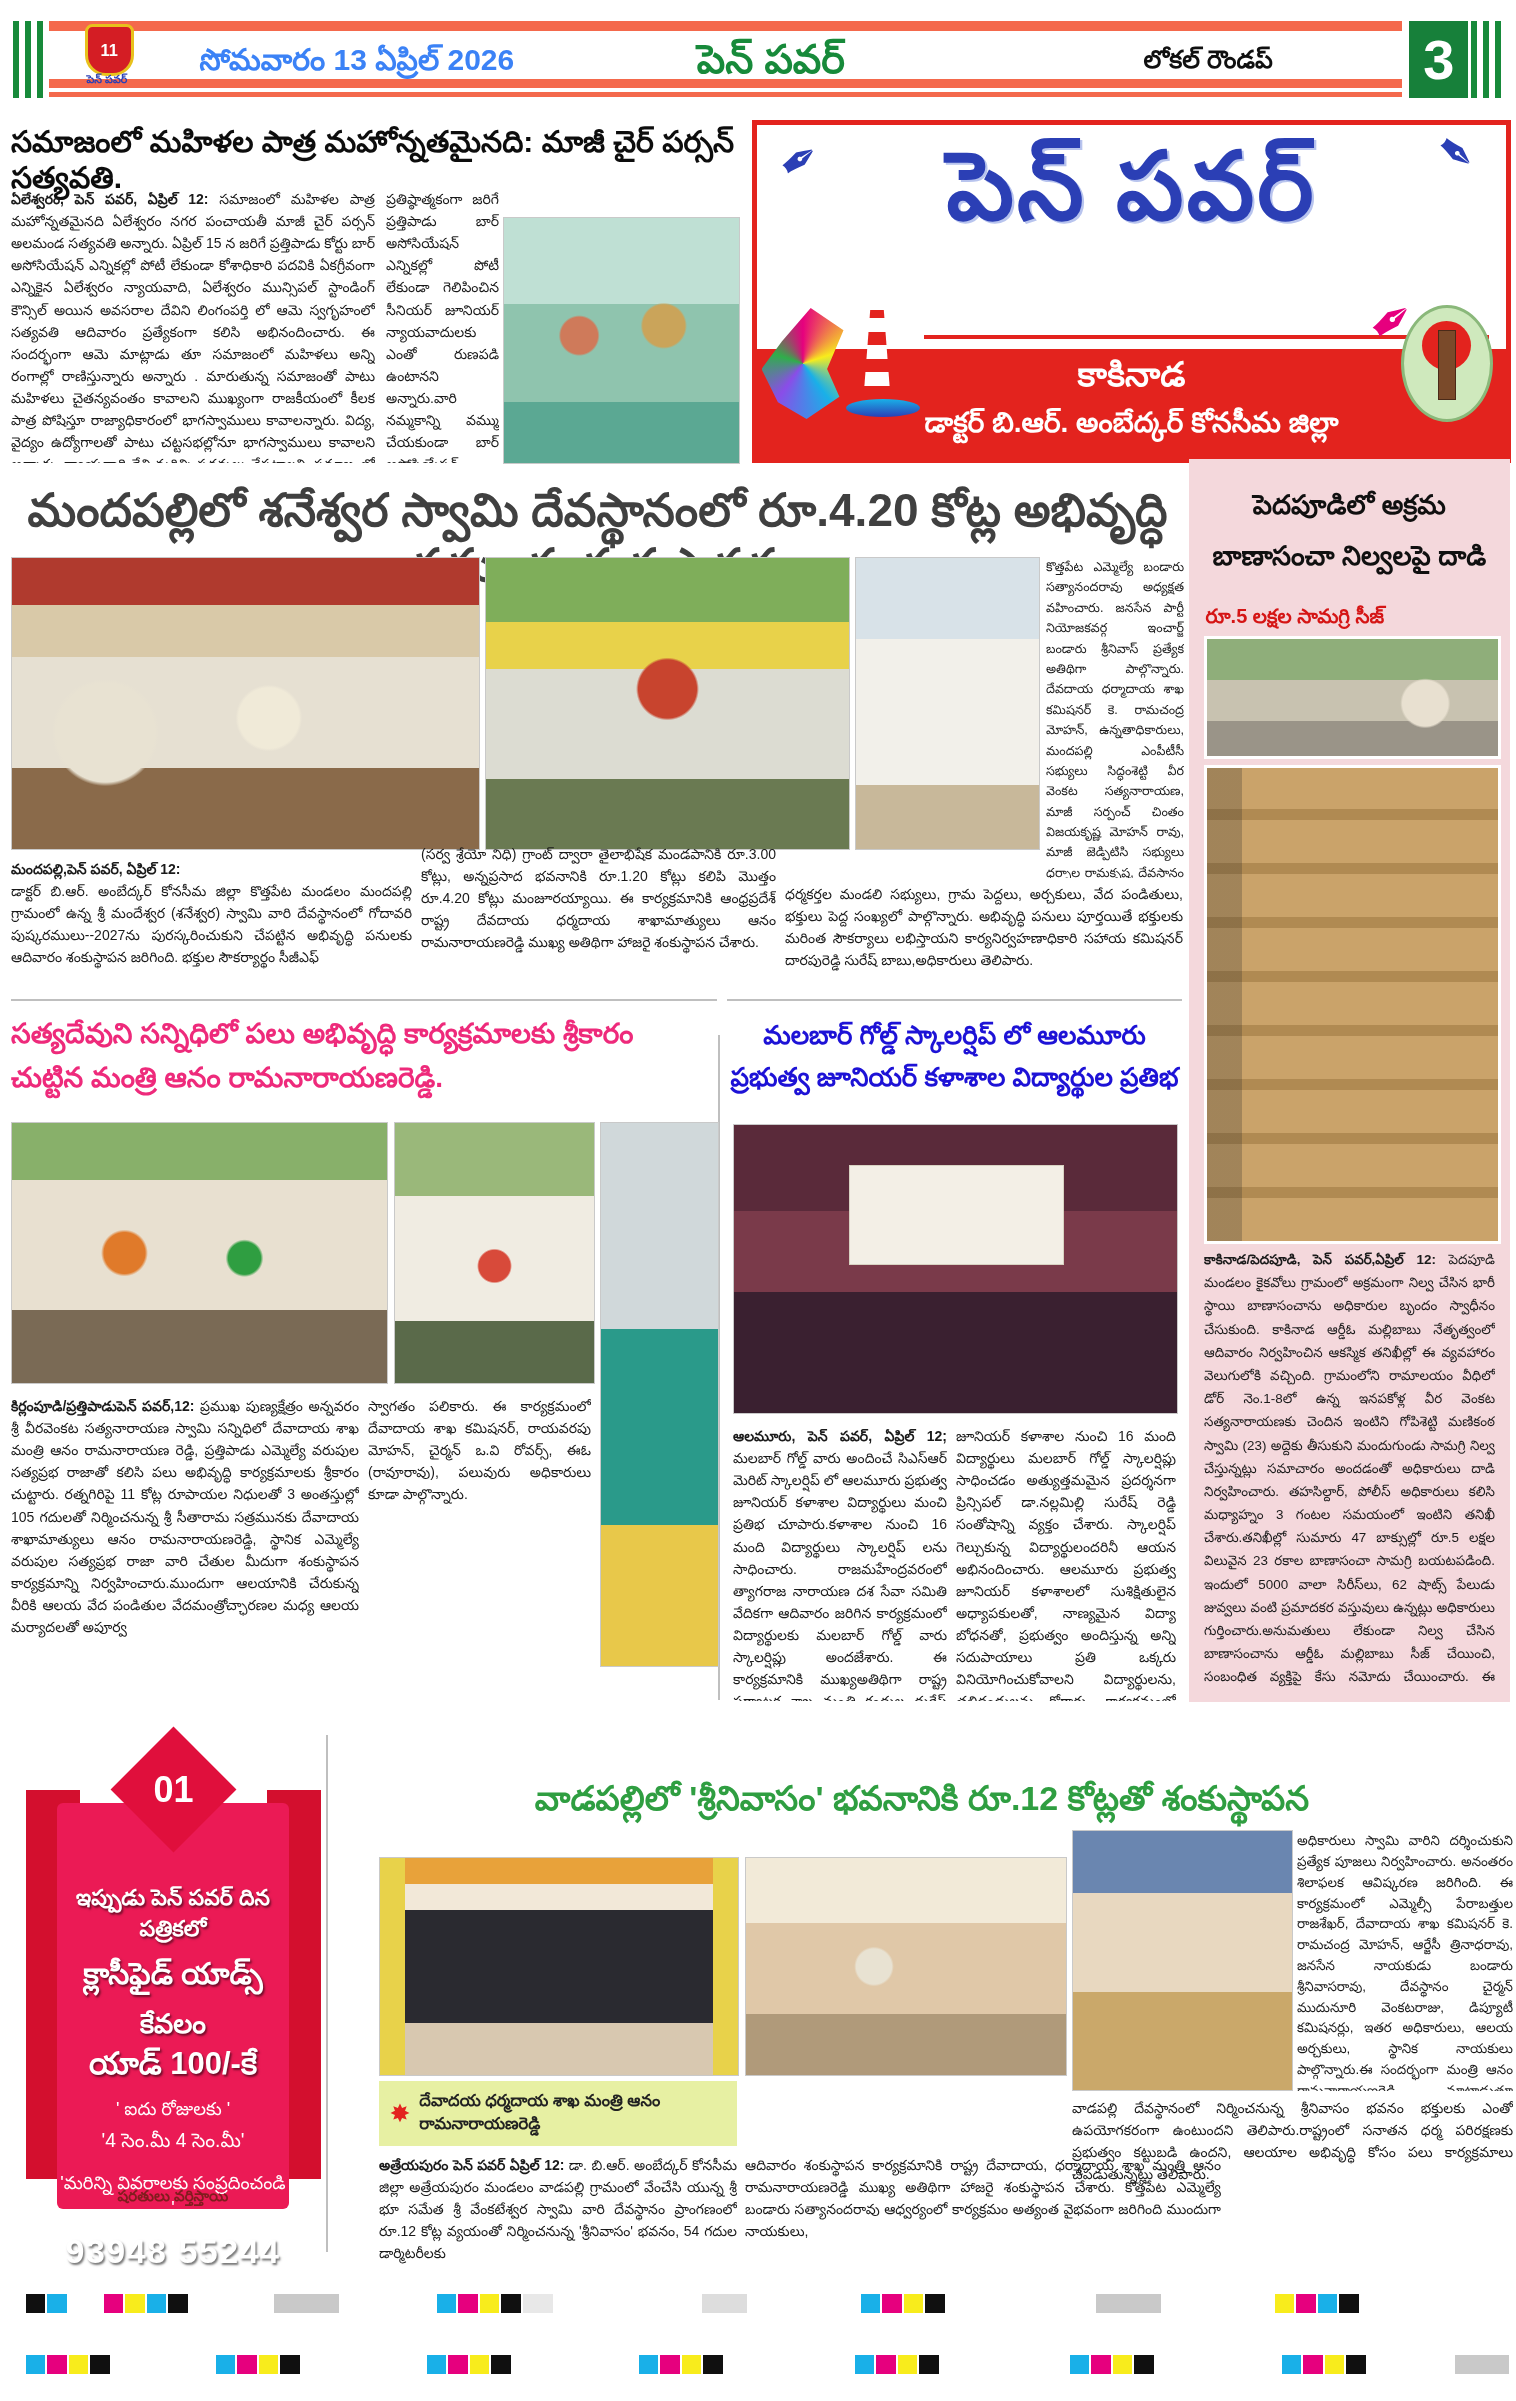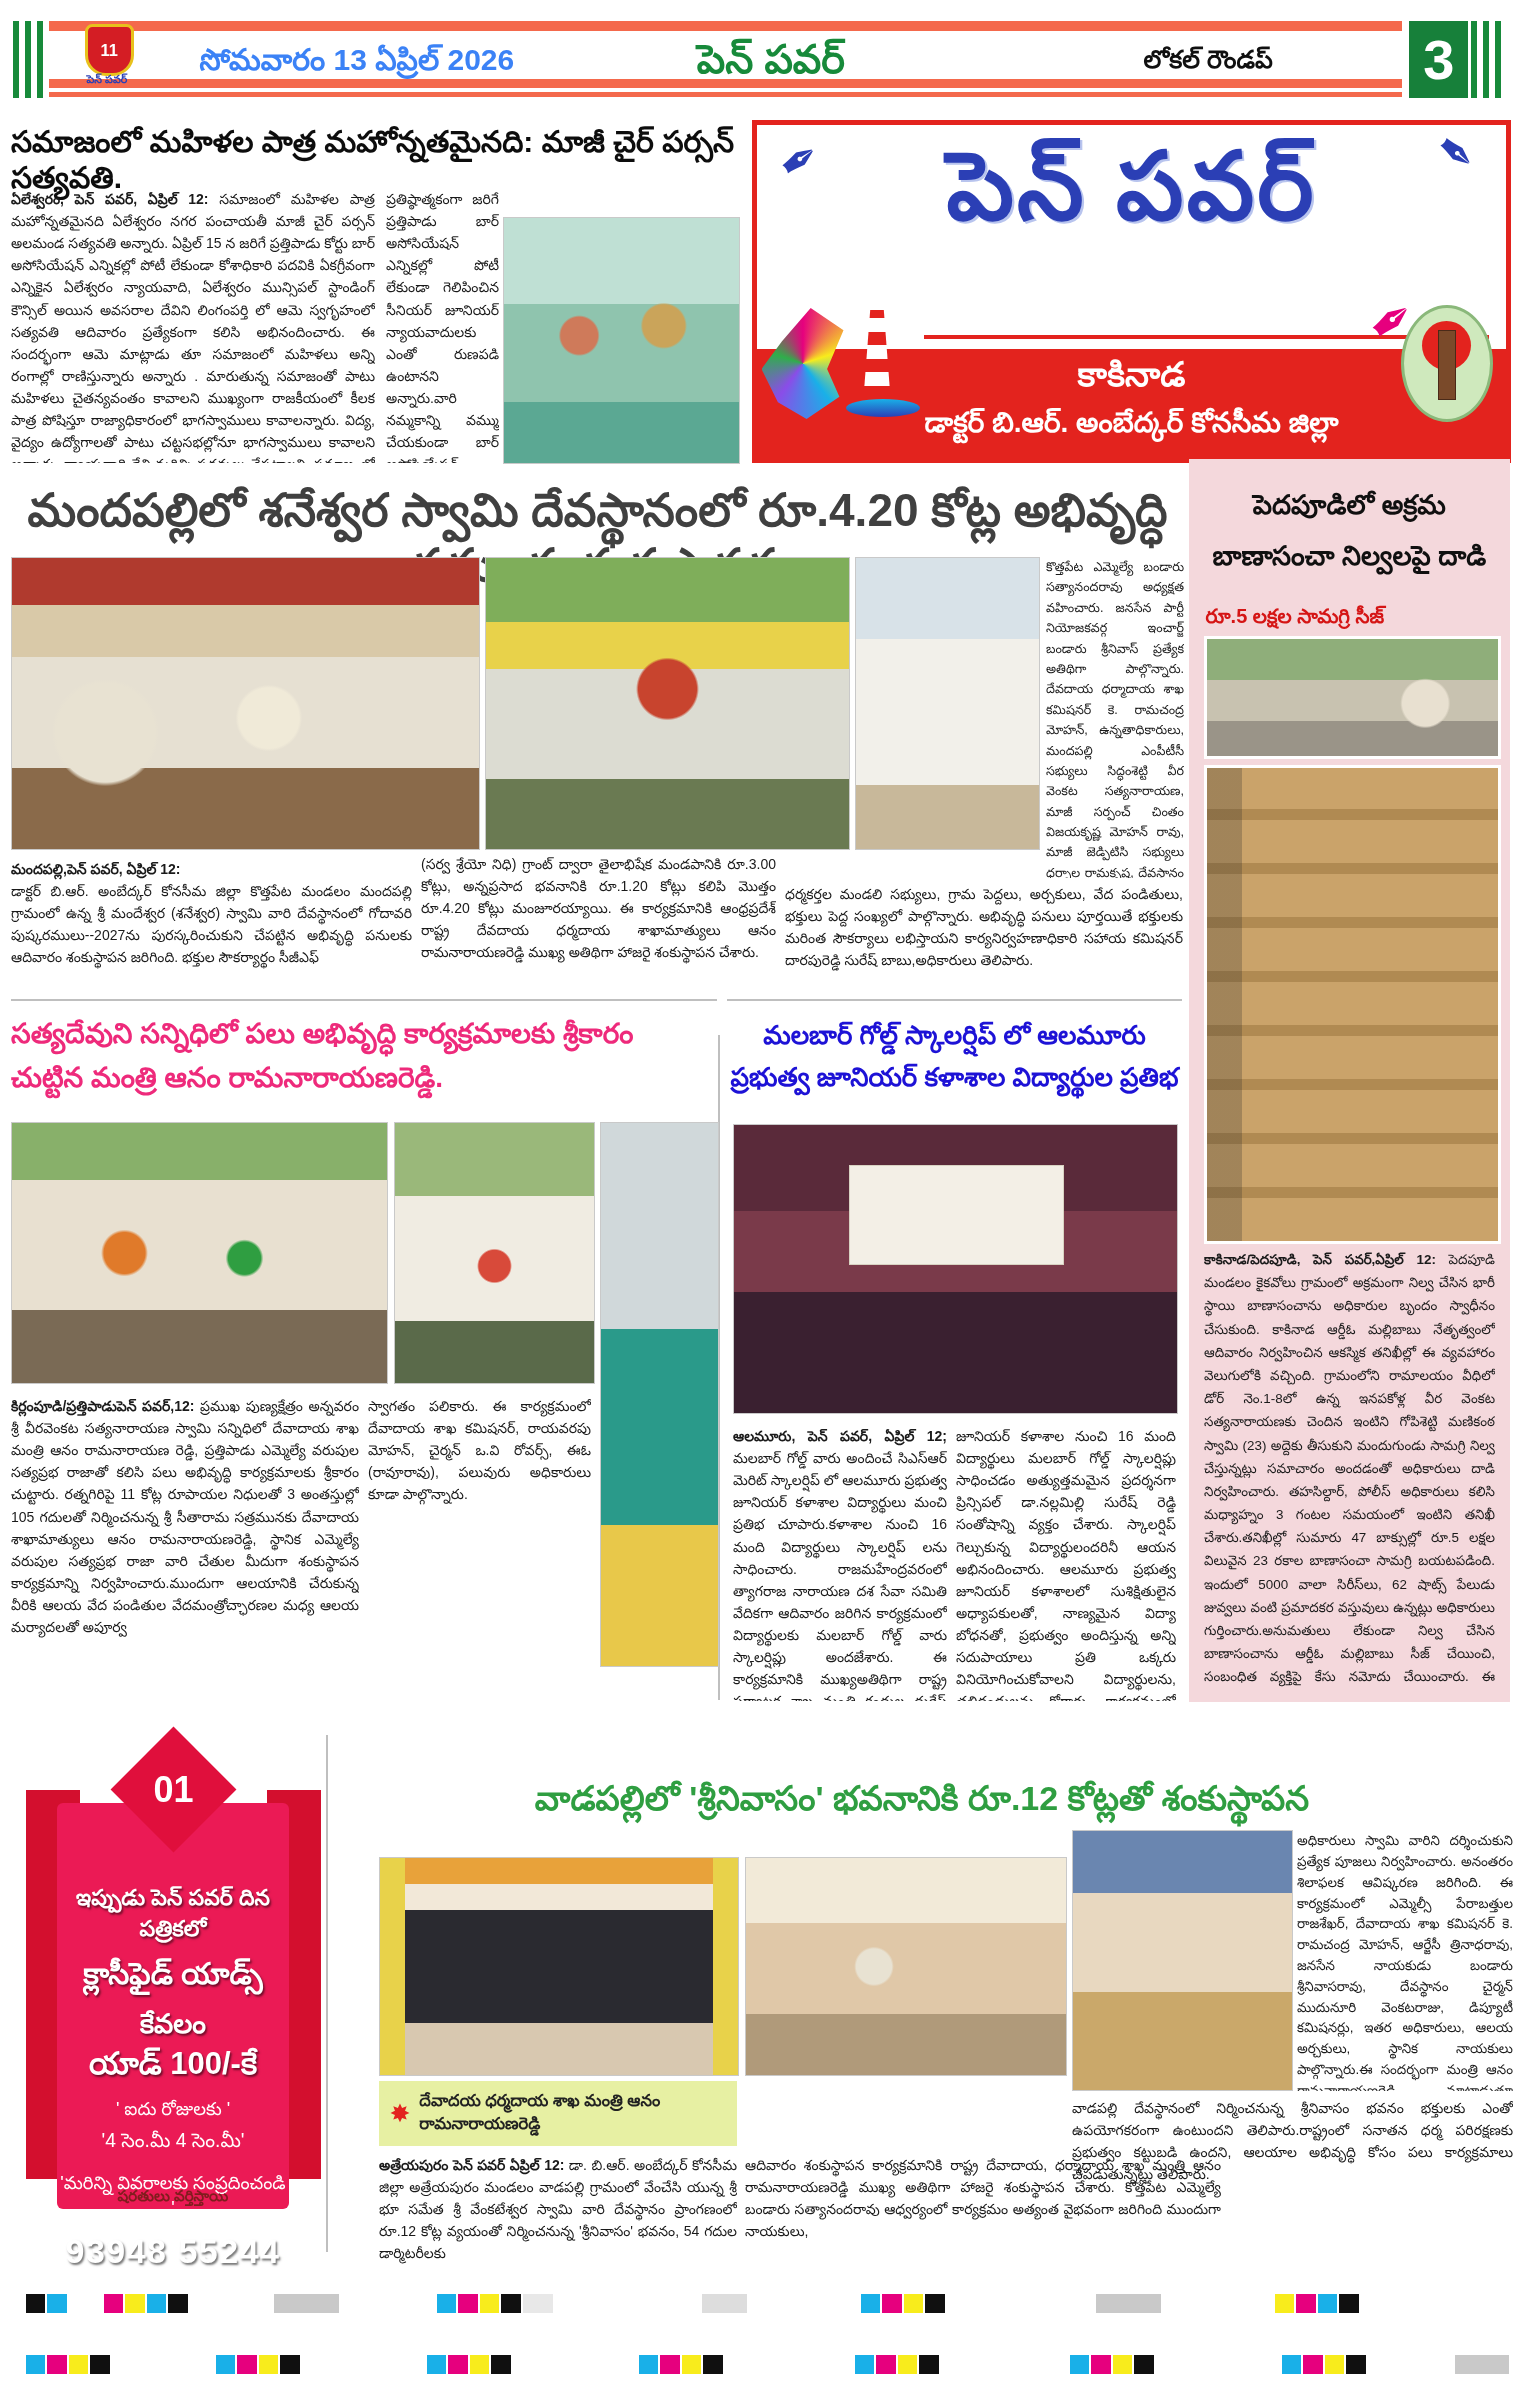--- a/index.html
+++ b/index.html
@@ -154,21 +154,21 @@
     <div class="photo" style="left:474px;top:80px;width:363px;height:291px;
          background:radial-gradient(circle at 50% 45%, #c8442e 0 12%, transparent 13%),
                     linear-gradient(180deg,#7fae5a 0 22%,#e8d24a 22% 38%,#dcdcd2 38% 76%,#6a7a52 76%);"></div>
     <div class="photo" style="left:844px;top:80px;width:183px;height:291px;
          background:linear-gradient(180deg,#d8e2e8 0 28%,#f2f0ea 28% 78%,#c8b89a 78%);"></div>
     <div class="jtext" style="position:absolute;left:1035px;top:80px;width:138px;height:321px;font-size:12.6px;line-height:1.62;">కొత్తపేట ఎమ్మెల్యే బండారు సత్యానందరావు అధ్యక్షత వహించారు. జనసేన పార్టీ నియోజకవర్గ ఇంచార్జ్ బండారు శ్రీనివాస్ ప్రత్యేక అతిథిగా పాల్గొన్నారు. దేవదాయ ధర్మాదాయ శాఖ కమిషనర్ కె. రామచంద్ర మోహన్, ఉన్నతాధికారులు, మందపల్లి ఎంపీటీసీ సభ్యులు సిద్ధంశెట్టి వీర వెంకట సత్యనారాయణ, మాజీ సర్పంచ్ చింతం విజయకృష్ణ మోహన్ రావు, మాజీ జెడ్పిటిసి సభ్యులు ధర్నాల రామకృష్ణ, దేవస్థానం మాజీ చైర్మన్లు బండారు సూర్యనారాయణ తదితరులు హాజరయ్యారు.అలాగే దేవస్థానం</div>
     <div class="jtext body19" style="position:absolute;left:0;top:381px;width:401px;height:130px;">
       <span class="dl" style="display:block;">మందపల్లి,పెన్ పవర్, ఏప్రిల్ 12:</span>
       <span>డాక్టర్ బి.ఆర్. అంబేద్కర్ కోనసీమ జిల్లా కొత్తపేట మండలం మందపల్లి గ్రామంలో ఉన్న శ్రీ మందేశ్వర (శనేశ్వర) స్వామి వారి దేవస్థానంలో గోదావరి పుష్కరములు--2027ను పురస్కరించుకుని చేపట్టిన అభివృద్ధి పనులకు ఆదివారం శంకుస్థాపన జరిగింది. భక్తుల సౌకర్యార్థం సీజీఎఫ్</span>
     </div>
-    <div class="jtext body19" style="position:absolute;left:410px;top:376px;width:355px;height:130px;">(సర్వ శ్రేయో నిధి) గ్రాంట్ ద్వారా తైలాభిషేక మండపానికి రూ.3.00 కోట్లు, అన్నప్రసాద భవనానికి రూ.1.20 కోట్లు కలిపి మొత్తం రూ.4.20 కోట్లు మంజూరయ్యాయి. ఈ కార్యక్రమానికి ఆంధ్రప్రదేశ్ రాష్ట్ర దేవదాయ ధర్మదాయ శాఖామాత్యులు ఆనం రామనారాయణరెడ్డి ముఖ్య అతిథిగా హాజరై శంకుస్థాపన చేశారు.</div>
+    <div class="jtext body19" style="position:absolute;left:410px;top:366px;width:355px;height:130px;">(సర్వ శ్రేయో నిధి) గ్రాంట్ ద్వారా తైలాభిషేక మండపానికి రూ.3.00 కోట్లు, అన్నప్రసాద భవనానికి రూ.1.20 కోట్లు కలిపి మొత్తం రూ.4.20 కోట్లు మంజూరయ్యాయి. ఈ కార్యక్రమానికి ఆంధ్రప్రదేశ్ రాష్ట్ర దేవదాయ ధర్మదాయ శాఖామాత్యులు ఆనం రామనారాయణరెడ్డి ముఖ్య అతిథిగా హాజరై శంకుస్థాపన చేశారు.</div>
     <div class="jtext body19" style="position:absolute;left:774px;top:406px;width:398px;height:108px;">ధర్మకర్తల మండలి సభ్యులు, గ్రామ పెద్దలు, అర్చకులు, వేద పండితులు, భక్తులు పెద్ద సంఖ్యలో పాల్గొన్నారు. అభివృద్ధి పనులు పూర్తయితే భక్తులకు మరింత సౌకర్యాలు లభిస్తాయని కార్యనిర్వహణాధికారి సహాయ కమిషనర్ దారపురెడ్డి సురేష్ బాబు,అధికారులు తెలిపారు.</div>
   </div>
 
   <div class="sidebar">
     <div class="sb-hl">పెదపూడిలో అక్రమ బాణాసంచా నిల్వలపై దాడి</div>
     <div class="sb-sub">రూ.5 లక్షల సామగ్రి సీజ్</div>
     <div class="photo" style="left:15px;top:177px;width:291px;height:117px;border:3px solid #fff;
          background:radial-gradient(circle at 75% 55%, #e8e0d0 0 10%, transparent 11%),
                     linear-gradient(180deg,#8fae7a 0 35%,#c8c2b0 35% 70%,#9a9488 70%);"></div>
     <div class="photo" style="left:15px;top:306px;width:291px;height:473px;border:3px solid #fff;

